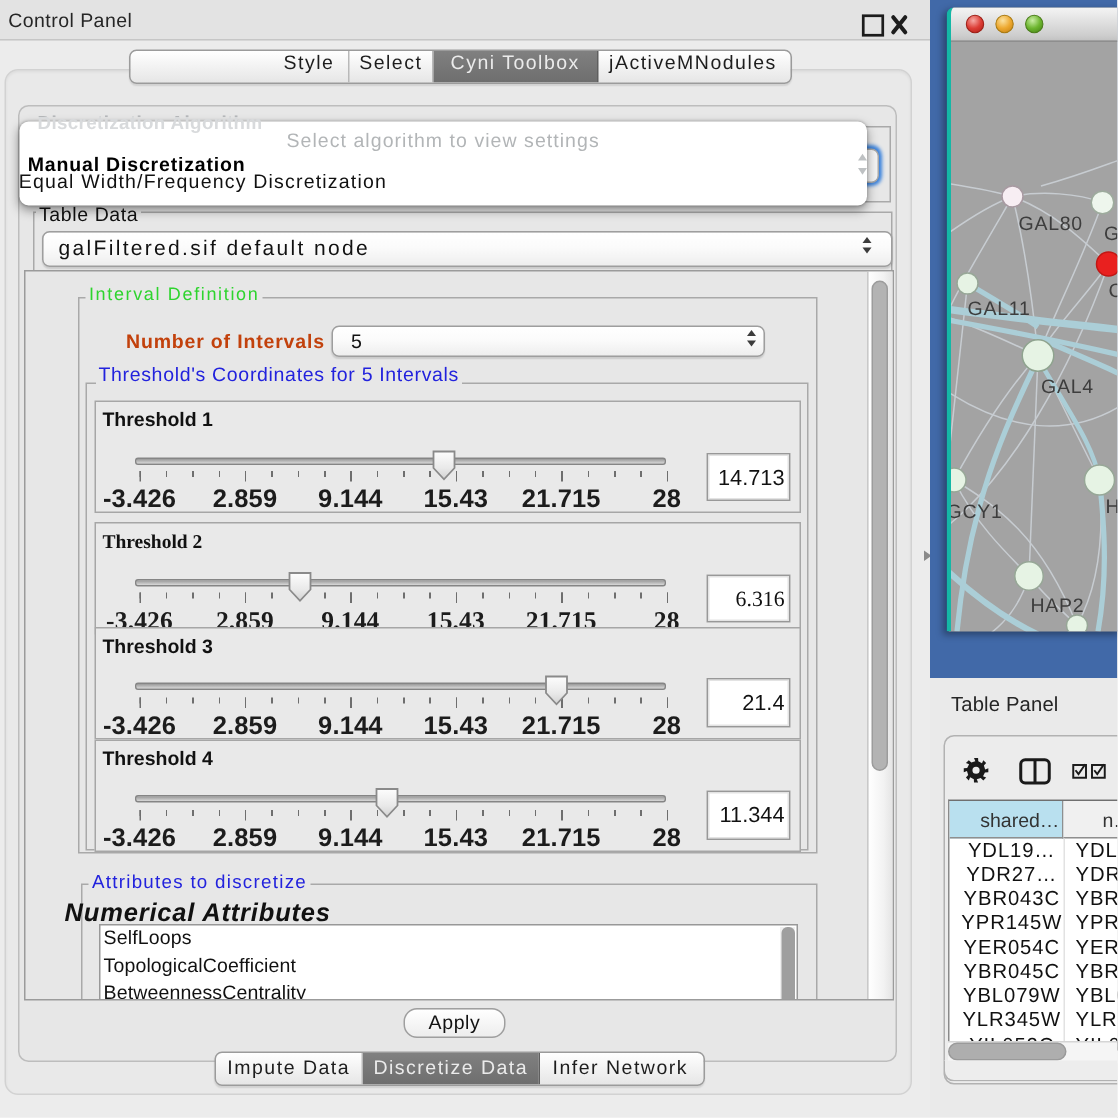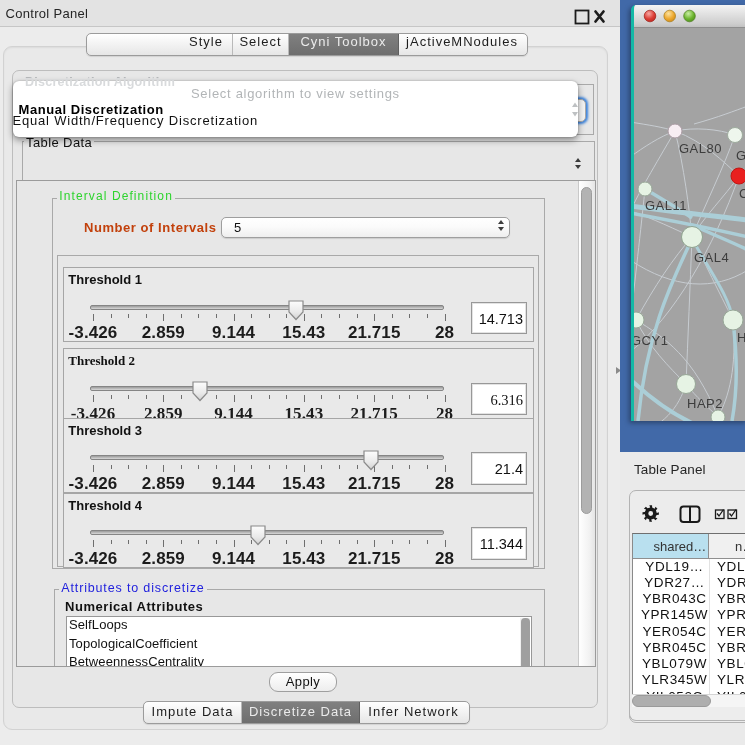--- a/index.html
+++ b/index.html
@@ -63,20 +63,23 @@
 
 <div class="abs" style="left:11.5px;top:69.5px;width:586px;height:638px;background:#e7e7e7;
      border:1.5px solid #bdbdbd;border-radius:7px;box-sizing:border-box;"></div>
 
 <div class="grp" style="left:22px;top:83.5px;width:570px;height:49px;"></div>
 <div class="abs" style="left:28px;top:98.5px;width:556px;height:21px;border-radius:5px;background:#f4f4f4;
      border:1px solid #a8a8a8;box-shadow:0 0 2.5px 2px rgba(58,130,220,1);"></div>
 
 <div class="grp" style="left:22px;top:141px;width:571px;height:41px;"></div>
 <div class="grpt" style="left:24px;top:135px;font-size:13px;color:#111;letter-spacing:0.4px;">Table Data</div>
+<div class="combo" style="left:28px;top:153.5px;width:565px;height:22.5px;">
+  <div class="abs" style="left:10px;top:2px;font-size:14px;color:#111;letter-spacing:1.55px;">galFiltered.sif default node</div>
+</div>
 <div class="carr" style="left:574px;top:158px;">
       <div class="u"></div>
       <div class="d"></div>
     </div>
 
 <div class="abs" style="left:16px;top:180px;width:580px;height:487px;border:1px solid #9b9b9b;background:#e7e7e7;box-sizing:border-box;overflow:hidden;">
   <div class="abs" style="left:0;top:0;width:560px;height:486px;">
 
     <div class="grp" style="left:35px;top:17.3px;width:490.5px;height:369.2px;"></div>
     <div class="grpt" style="left:40.3px;top:8.3px;font-size:12px;color:#2ed42e;letter-spacing:1.1px;">Interval Definition</div>
@@ -84,20 +87,21 @@
     <div class="abs" style="left:67px;top:39px;font-size:13px;font-weight:bold;color:#c2410c;letter-spacing:0.55px;">Number of Intervals</div>
     <div class="combo" style="left:204px;top:35.5px;width:287px;height:19px;">
       <div class="abs" style="left:12px;top:2.5px;font-size:13px;color:#111;">5</div>
     </div>
     <div class="carr" style="left:480px;top:39px;">
           <div class="u"></div>
           <div class="d"></div>
         </div>
 
     <div class="grp" style="left:39.5px;top:74px;width:480px;height:309.8px;"></div>
+    <div class="grpt" style="left:46.6px;top:61px;font-size:13px;color:#2222dd;letter-spacing:0.45px;">Threshold's Coordinates for 5 Intervals</div>
 
     <div class="tbox" style="left:45.5px;top:86.0px;width:469.5px;height:73px;">
       <div class="abs" style="left:4.8px;top:4px;font-size:13px;font-weight:bold;color:#111;">Threshold 1</div>
       <div class="track" style="left:26.7px;top:36.5px;width:351.4px;"></div>
       <div class="ticksmin" style="left:29.5px;top:46px;width:353px;"></div>
       <div class="ticksmaj" style="left:29.5px;top:46px;width:353px;"></div>
       <div class="slab" style="left:-0.5px;top:55px;">-3.426</div>
       <div class="slab" style="left:69.8px;top:55px;">2.859</div>
       <div class="slab" style="left:140.1px;top:55px;">9.144</div>
       <div class="slab" style="left:210.4px;top:55px;">15.43</div>
@@ -180,21 +184,21 @@
                 <stop offset="1" stop-color="#d2d2d2"></stop>
               </linearGradient>
             </defs>
       <path d="M1 1 H15 V12 L8 19.5 L1 12 Z" fill="url(#th3)" stroke="#8a8a8a" stroke-width="1.2"></path>
     </svg>
       <div class="tfield" style="left:407.5px;top:33.5px;">11.344</div>
     </div>
 
     <div class="grp" style="left:36.5px;top:408px;width:489px;height:140px;"></div>
     <div class="grpt" style="left:42.3px;top:400px;font-size:12.5px;color:#2222dd;letter-spacing:0.85px;">Attributes to discretize</div>
-    <div class="abs" style="left:48px;top:417.5px;font-size:13px;font-weight:bold;color:#111;letter-spacing:0.55px;">Numerical Attributes</div>
+    <div class="abs" style="left:26px;top:417.5px;font-size:17px;font-weight:bold;color:#111;letter-spacing:0.55px;font-style:italic;">Numerical Attributes</div>
     <div class="abs" style="left:49px;top:435.4px;width:466px;height:120px;background:#fff;border:1px solid #989898;box-sizing:border-box;">
       <div class="abs" style="left:2px;top:-1px;font-size:13px;color:#111;line-height:18.35px;letter-spacing:0.1px;">SelfLoops<br>TopologicalCoefficient<br>BetweennessCentrality<br>ClosenessCentrality</div>
       <div class="abs" style="left:453px;top:1px;width:10px;height:118px;background:#f0f0f0;"></div>
       <div class="abs" style="left:454px;top:1px;width:8.5px;height:112px;background:#9f9f9f;border-radius:4px;"></div>
     </div>
   </div>
   <div class="abs" style="left:561px;top:0;width:17px;height:486px;background:linear-gradient(90deg,#ffffff,#f2f2f2 60%,#e2e2e2);border-left:1px solid #c9c9c9;"></div>
   <div class="abs" style="left:564px;top:6px;width:11px;height:327px;background:#b3b3b3;border:1px solid #9c9c9c;border-radius:6px;box-sizing:border-box;"></div>
 </div>
 

